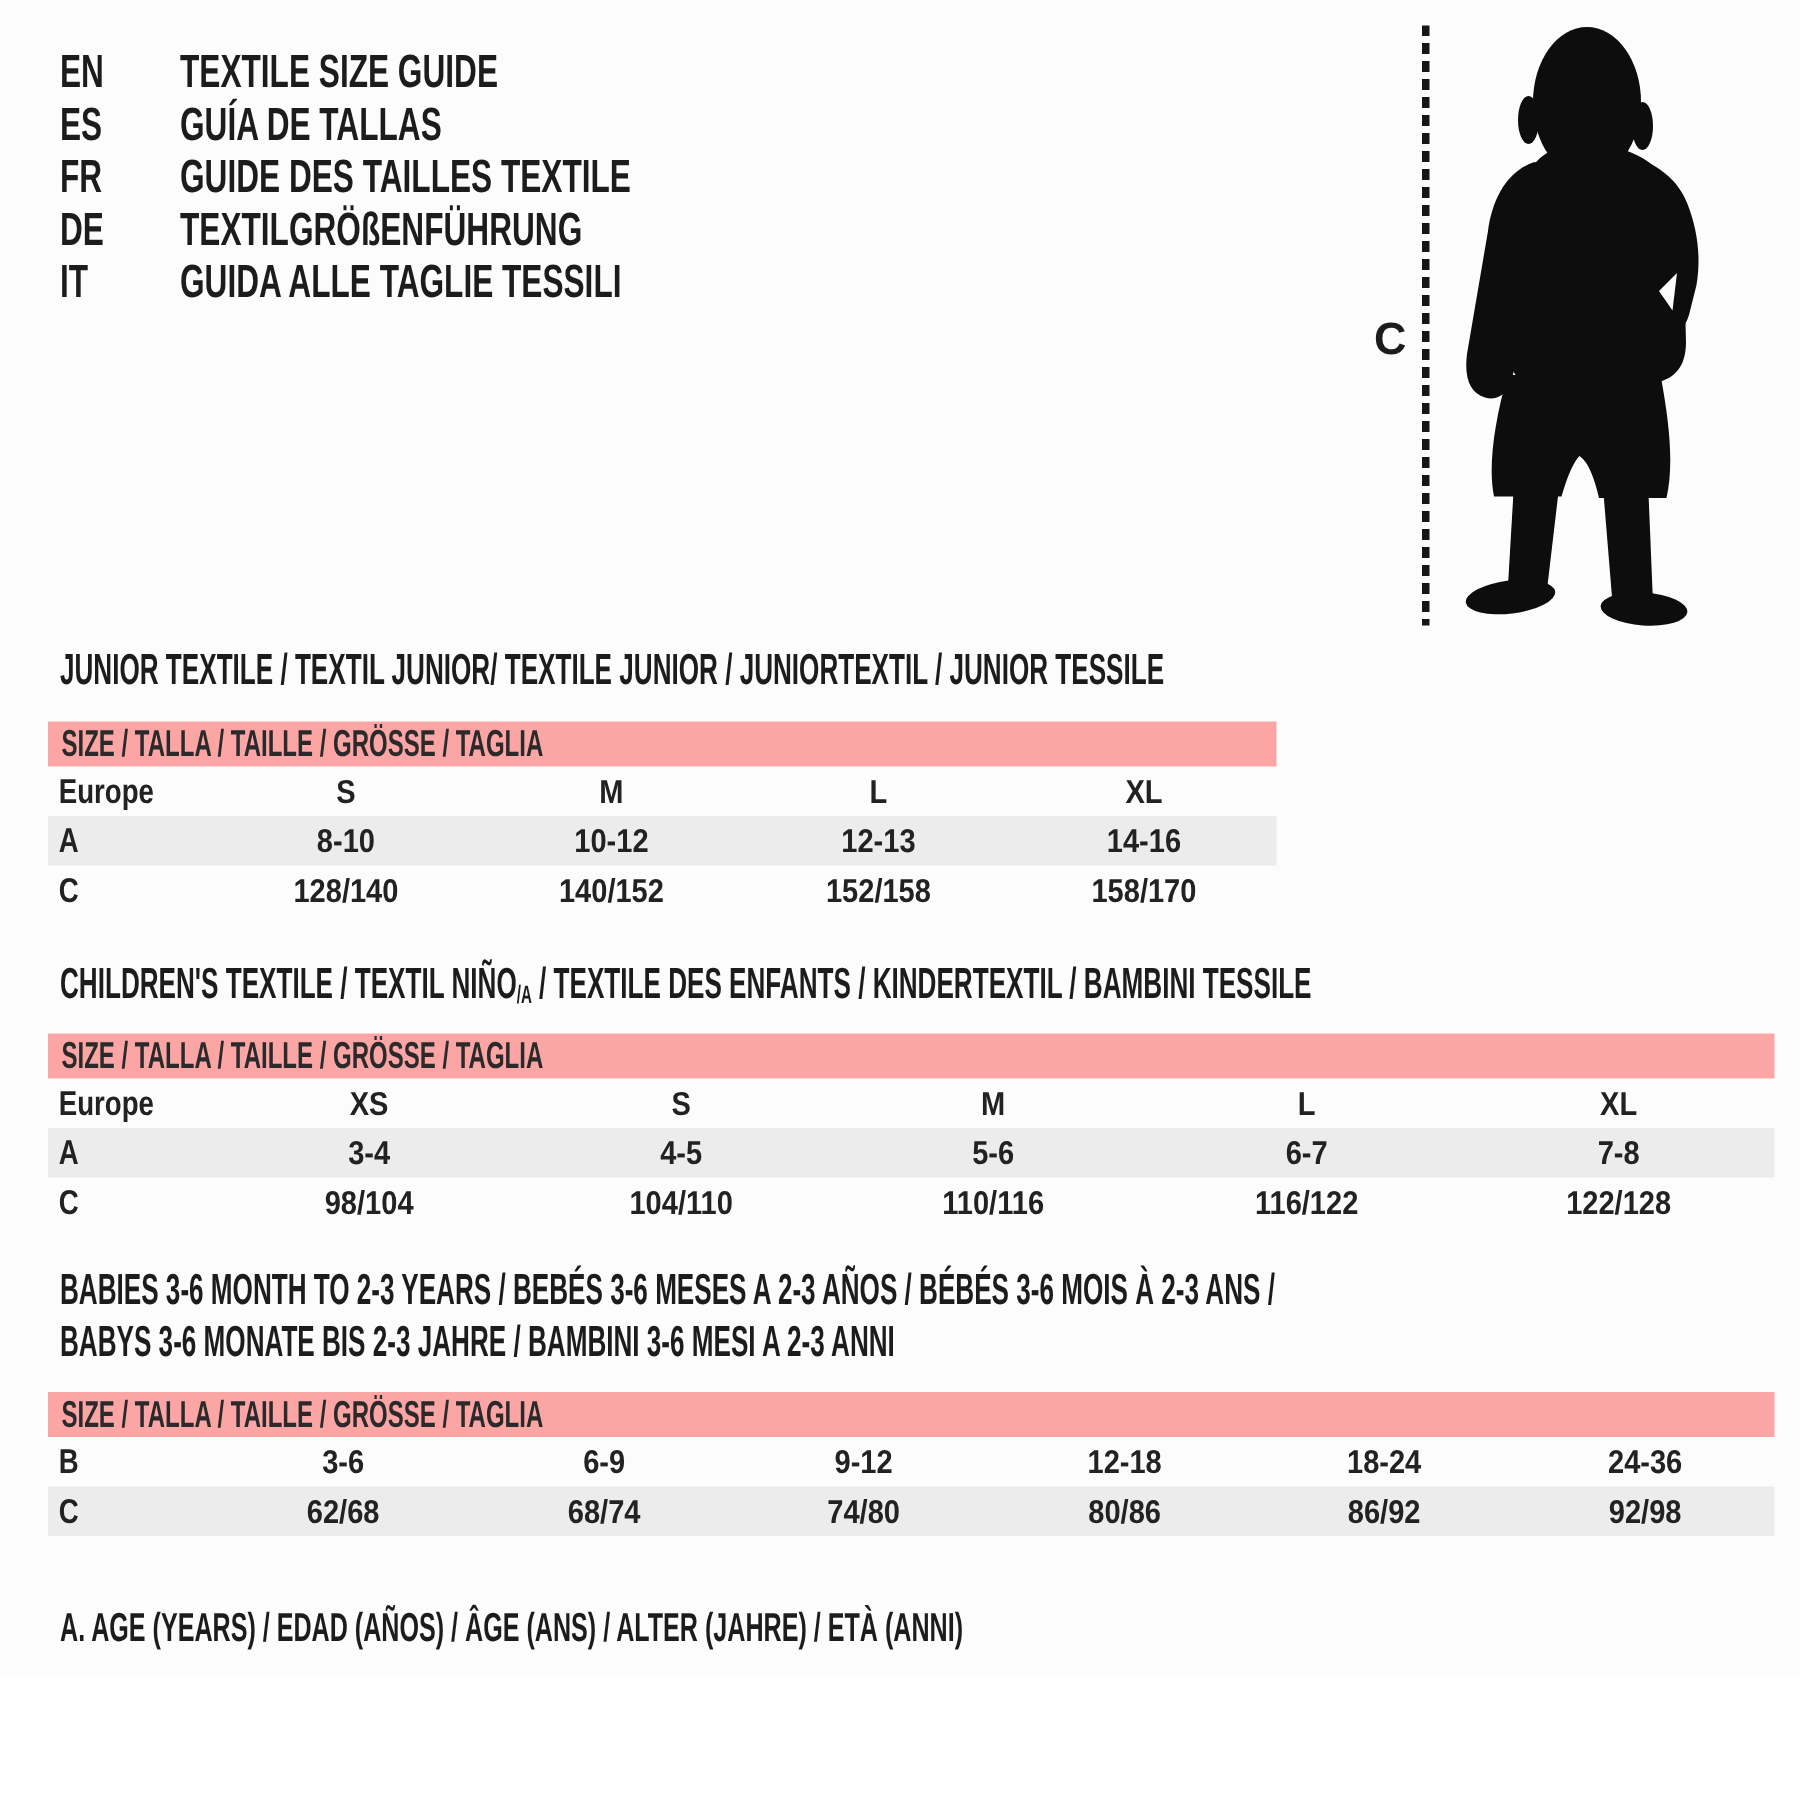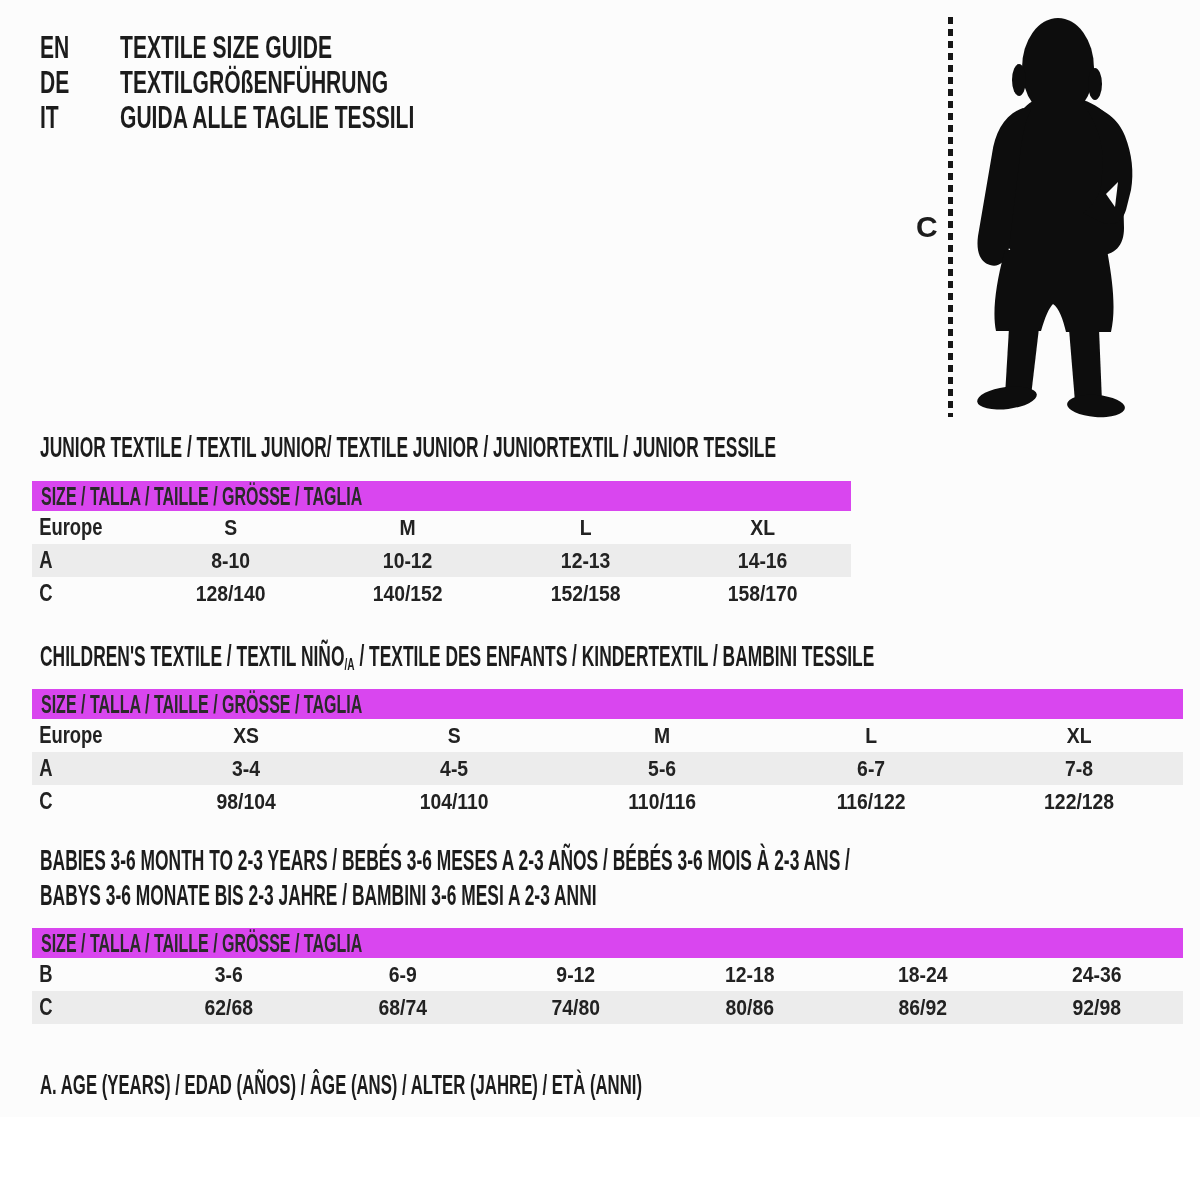--- a/index.html
+++ b/index.html
@@ -28,21 +28,21 @@
   }
   .measure-label{position:absolute;left:916px;top:210px;font-weight:bold;font-size:30px;}
   .baby{position:absolute;left:965px;top:14px;width:170px;height:405px;}
 
   
   .sec-title{position:absolute;font-weight:bold;font-size:29px;line-height:30px;white-space:nowrap;}
   .sub{font-size:.58em;vertical-align:-0.22em;}
 
   
   .stable{position:absolute;}
-  .thead{height:30px;background:#d946ef;display:flex;align-items:center;padding-left:9px;}
+  .thead{height:30px;background:#fca5a5;display:flex;align-items:center;padding-left:9px;}
   .thead-text{font-weight:bold;font-size:25px;color:#2a2a2a;}
   .trow{height:33px;display:grid;align-items:center;}
   .t4{grid-template-columns:110px repeat(4,1fr);}
   .t5{grid-template-columns:110px repeat(5,1fr);}
   .t6{grid-template-columns:110px repeat(6,1fr);}
   .stripe{background:#ececec;}
   .tlabel{
     padding-left:9px;font-size:23px;font-weight:bold;color:#222;
     transform:scaleX(.80);transform-origin:0 50%;white-space:nowrap;
   }
@@ -59,20 +59,28 @@
 <body>
 
 <div class="page">
 
   <div class="lang-block">
     <div class="lang-row">
       <span class="lang-code cx68">EN</span>
       <span class="lang-label cx68">TEXTILE SIZE GUIDE</span>
     </div>
     <div class="lang-row">
+      <span class="lang-code cx68">ES</span>
+      <span class="lang-label cx68">GUÍA DE TALLAS</span>
+    </div>
+    <div class="lang-row">
+      <span class="lang-code cx68">FR</span>
+      <span class="lang-label cx68">GUIDE DES TAILLES TEXTILE</span>
+    </div>
+    <div class="lang-row">
       <span class="lang-code cx68">DE</span>
       <span class="lang-label cx68">TEXTILGRÖßENFÜHRUNG</span>
     </div>
     <div class="lang-row">
       <span class="lang-code cx68">IT</span>
       <span class="lang-label cx68">GUIDA ALLE TAGLIE TESSILI</span>
     </div>
   </div>
 
   <div class="measure-line"></div>

